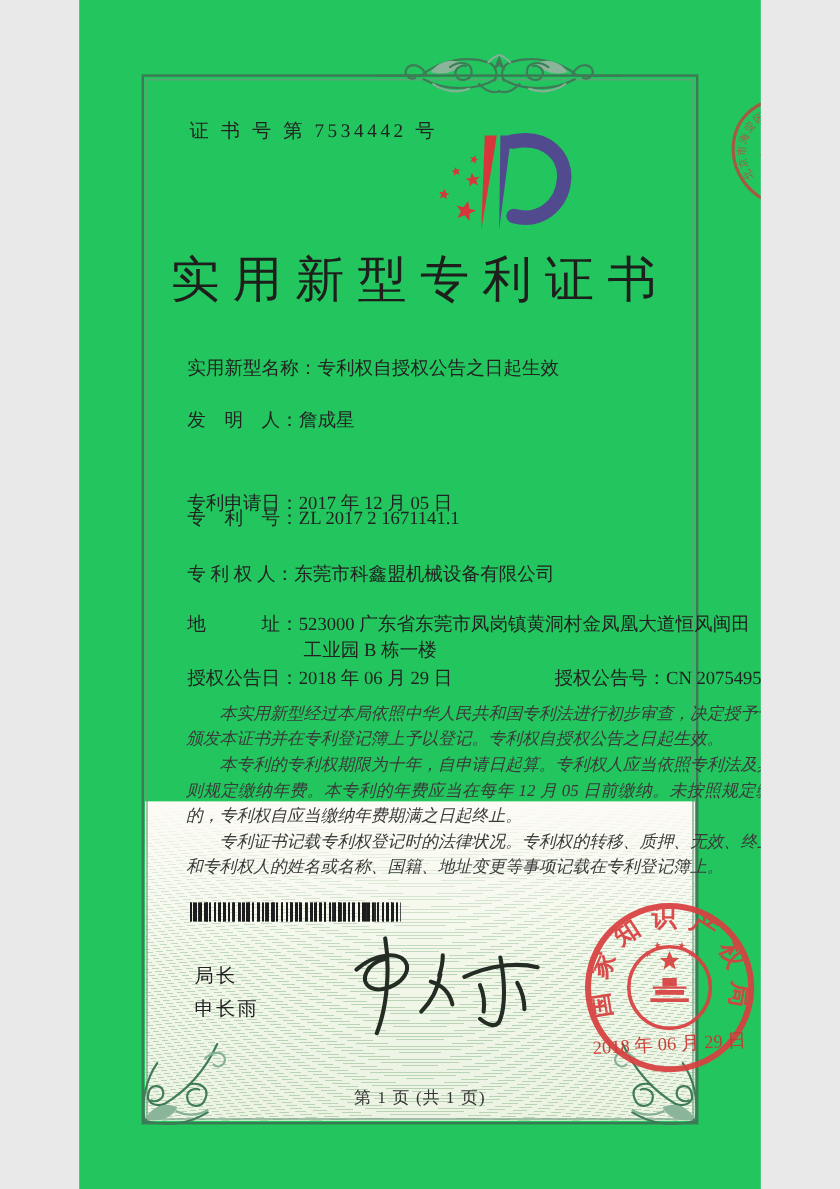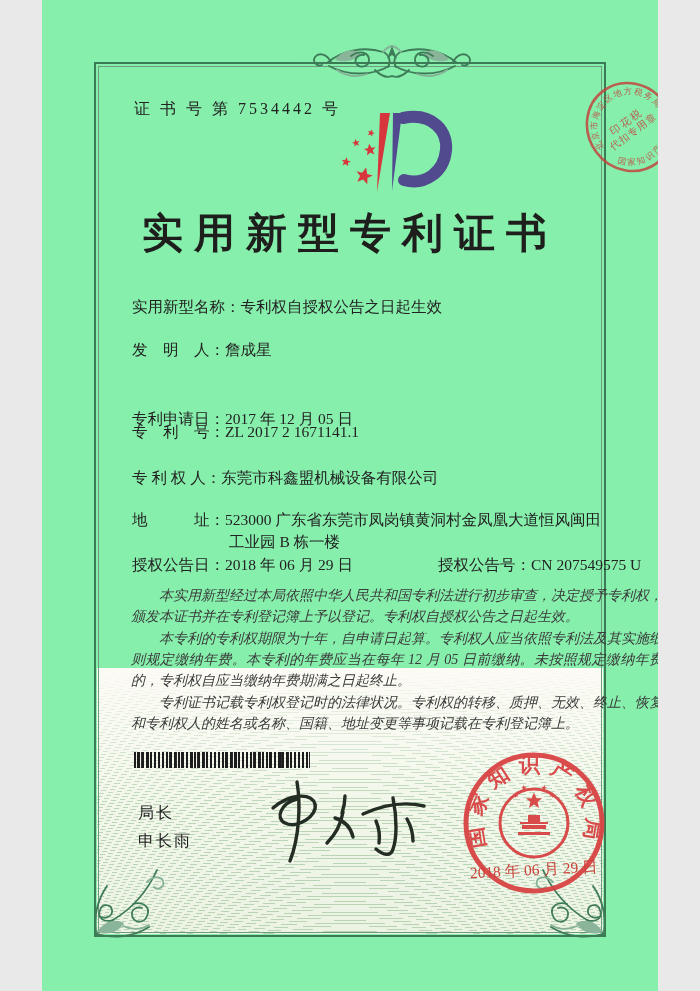--- a/index.html
+++ b/index.html
@@ -1,34 +1,34 @@
 <!DOCTYPE html>
 <html><head>
 <meta charset="utf-8">
 <style>
   html,body{margin:0;padding:0;background:#e9e9e9;}
   .page{
-    position:relative;width:616px;height:991px;margin:0 auto;
-    background:#86efac;overflow:hidden;
+    position:relative;width:568px;height:991px;margin:0 auto;
+    background:#22c55e;overflow:hidden;
     font-family:"Liberation Serif","DejaVu Serif",serif;color:#2c2c2c;
   }
   
   .frame{position:absolute;left:52px;top:62px;right:52px;bottom:54px;
     border:2px solid #3c7a56;}
   .frame::before{content:"";position:absolute;inset:2px;border:1px solid #6d9c80;}
   
   .guilloche{position:absolute;left:55px;right:55px;top:668px;bottom:57px;
     background:
       linear-gradient(180deg, rgba(252,251,245,1) 0%, rgba(252,251,245,.65) 16%, rgba(252,251,245,0) 52%),
       repeating-radial-gradient(1400px 760px at 50% 290%, rgba(140,186,140,.55) 0 1px, rgba(255,255,255,0) 1px 5px),
       linear-gradient(180deg,#f7faf0,#ecf3e3);
   }
   .certno{position:absolute;left:92px;top:99px;font-size:16px;letter-spacing:3px;color:#222;}
   .title{position:absolute;left:0;right:0;top:206px;text-align:center;
-    font-size:41px;font-weight:700;letter-spacing:11px;color:#1e1e1c;}
+    font-size:41px;font-weight:400;letter-spacing:11px;color:#1e1e1c;}
   .fields{position:absolute;left:90px;top:297px;width:528px;font-size:15.5px;color:#2a2a2a;}
   .frow{position:absolute;left:0;white-space:nowrap;}
   .frow .lab{color:#222;}
   .frow .val{color:#222;}
   .grant-no-group{position:absolute;left:306px;top:0;}
   .paras{position:absolute;left:88px;top:584px;width:534px;
     font-size:14px;line-height:21px;text-align:justify;color:#3a3a3a;font-style:italic;}
   .paras p{margin:1px;text-indent:2em;}
   .barcode{position:absolute;left:92px;top:752px;width:176px;height:16px;
     background:
@@ -221,14 +221,15 @@
       <use href="#star" transform="translate(84,39) scale(0.3) rotate(10)"></use>
       <use href="#star" transform="translate(92,46) scale(0.3) rotate(20)"></use>
       <rect x="68" y="66" width="12" height="7"></rect>
       <rect x="62" y="76" width="24" height="4"></rect>
       <rect x="58" y="83" width="32" height="3"></rect>
       <path d="M60,74 L88,74" stroke="#d84040" stroke-width="2"></path>
     </g>
     <text x="74" y="126" font-size="15.5" text-anchor="middle" fill="#c8342e" transform="rotate(-3 74 126)">2018 年 06 月 29 日</text>
   </svg>
 
+  <div class="footer">第 1 页 (共 1 页)</div>
 
 </div>
 
 </body></html>

